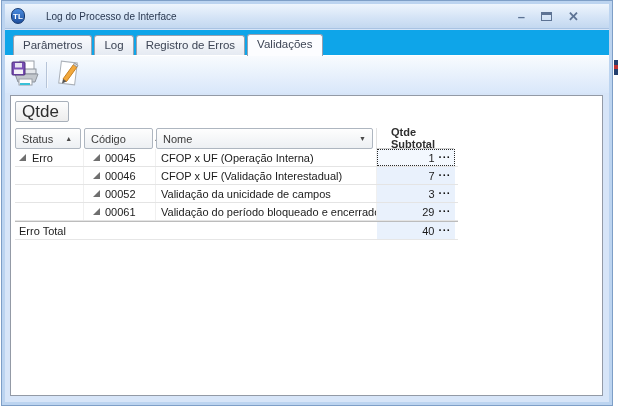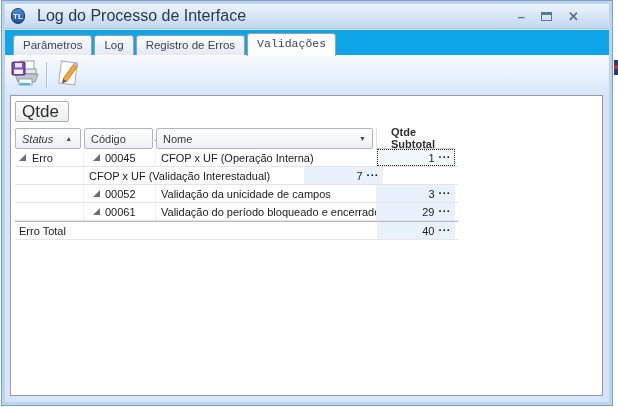--- a/index.html
+++ b/index.html
@@ -14,35 +14,35 @@
 
   
   .titlebar { position:absolute; left:3px; top:3px; right:3px; height:25px;
               background:linear-gradient(#eef5fd,#d5e4f6 55%,#c3d8f0);
               border-bottom:1px solid #a9c3e3;
               display:flex; align-items:center; padding:0 6px; }
   .app-icon { width:14px; height:16px; border-radius:8px;
               background:linear-gradient(#4b8de0,#1d4f9e);
               border:1px solid #16396f; color:#fff; font-size:8px; font-weight:bold;
               display:flex; align-items:center; justify-content:center; flex:0 0 auto; }
-  .win-title { margin-left:12px; font-size:16px; color:#2a3850; white-space:nowrap; }
+  .win-title { margin-left:21px; font-size:10px; color:#2a3850; white-space:nowrap; }
   .win-controls { margin-left:auto; display:flex; align-items:center; gap:16px;
                   color:#5d7394; padding-right:24px; }
   .ctrl { font-size:13px; font-weight:bold; line-height:1; cursor:default; }
   .max-box { width:11px; height:9px; border:1px solid #5d7394; border-top:3px solid #5d7394; }
 
   
   .tabstrip { position:absolute; left:3px; top:29px; right:3px; height:25px;
               background:#0ea5e9; display:flex; align-items:flex-end;
               padding-left:8px; gap:2px; z-index:2; }
   .tab { font-size:11.5px; color:#3d4555; padding:3px 9px 4px;
          background:linear-gradient(#fafbfd,#e5eaf2);
          border:1px solid #97a1b1; border-bottom:none;
          border-radius:3px 3px 0 0; white-space:nowrap; }
-  .tab.active { background:#fcfdff; padding-bottom:6px; margin-bottom:-1px; z-index:3;font-family:Liberation Mono, monospace; }
+  .tab.active { background:#fcfdff; padding-bottom:6px; margin-bottom:-1px; z-index:3; }
 
   
   .toolbar { position:absolute; left:3px; top:54px; right:3px; height:38px;
              background:linear-gradient(#f8fbfe,#d9e7fa);
              border-top:1px solid #fff; display:flex; align-items:center;
              padding-left:4px; }
   .tool-btn { width:32px; height:32px; background:transparent; border:none;
               display:flex; align-items:center; justify-content:center; }
   .tool-sep { width:1px; height:26px; background:#b6c4d8; margin:0 5px;
               box-shadow:1px 0 0 #f4f8fd; }
@@ -59,21 +59,21 @@
               font-family:"Liberation Sans", sans-serif; }
 
   .grid { position:absolute; left:4px; top:32px; width:443px; }
 
   .hdr-row { display:flex; height:21px; align-items:stretch; }
   .hbtn { background:linear-gradient(#fefefe,#edf0f3); border:1px solid #aeb6c0;
           border-radius:2px; font-size:11px; color:#3b3b3b;
           display:flex; align-items:center; padding:0 6px; margin-right:3px; }
   .hbtn .arrow { font-size:7px; color:#4a4a4a; margin-left:12px; }
   .hbtn .arrow.auto { margin-left:auto; }
-  .h-status { width:66px;font-style:italic; }
+  .h-status { width:66px; }
   .h-codigo { width:69px;gap:16px; }
   .h-nome   { width:217px; }
   .h-qtde   { width:78px; font-size:11px; color:#2e2e2e; display:flex; align-items:center;
               padding-left:14px; border-left:1px solid #e2e2e2; border-bottom:1px solid #cfcfcf;font-weight:bold; }
 
   .row { display:flex; height:18px; border-bottom:1px solid #e4e4e4;
          font-size:11px; color:#1b1b1b; align-items:stretch; }
   .cell { display:flex; align-items:center; height:100%; }
   .c-status { width:69px; padding-left:4px; gap:6px; border-right:1px solid #f0f0f0; }
   .c-codigo { width:72px; padding-left:9px; gap:5px; border-right:1px solid #f0f0f0; }
@@ -189,20 +189,24 @@
             <div class="cell c-qtde focused">
               <span class="num">1</span>
               <span class="ellipsis">···</span>
             </div>
           </div>
 
           <div class="row">
             <div class="cell c-status">
               <span></span>
             </div>
+            <div class="cell c-codigo">
+              <span class="tri"></span>
+              <span>00046</span>
+            </div>
             <div class="cell c-nome">
               <span>CFOP x UF (Validação Interestadual)</span>
             </div>
             <div class="cell c-qtde">
               <span class="num">7</span>
               <span class="ellipsis">···</span>
             </div>
           </div>
 
           <div class="row">

